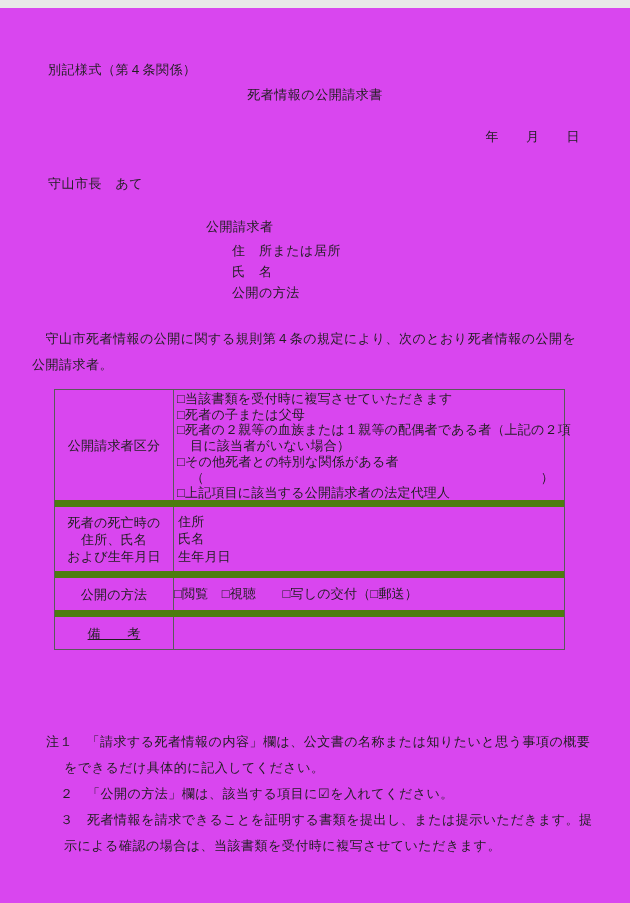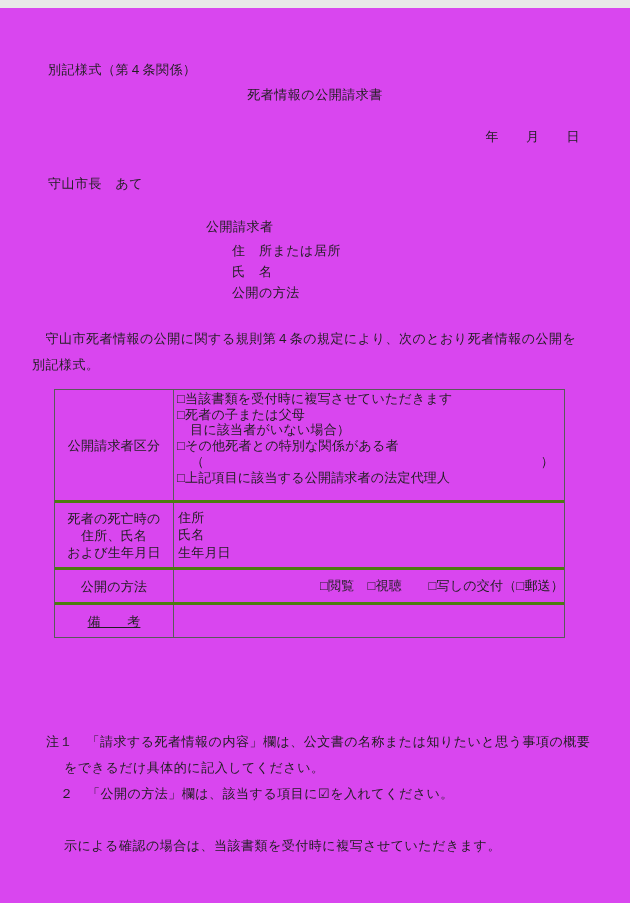--- a/index.html
+++ b/index.html
@@ -27,42 +27,42 @@
   #body-line-0  { left:32px;  top:324px; }
   #body-line-1  { left:32px;  top:350px; }
 
   
   .form-table {
     position:absolute; left:54px; top:381px; width:509px;
     border:1px solid #5a5a5a;
     letter-spacing:0.2px;
   }
   .trow { display:flex; }
-  .trow + .trow { border-top:3px solid #4d7c0f; }
+  .trow + .trow { border-top:7px solid #4d7c0f; }
   .tlabel {
     width:118px; flex:0 0 118px;
     border-right:1px solid #5a5a5a;
     display:flex; flex-direction:column;
     justify-content:center; align-items:center;
     text-align:center; line-height:17px;
   }
   .tcontent { flex:1; min-width:0; }
 
   .r1-content { padding:1px 0 0 3px; }
   .r1-content .opt { line-height:15.7px; white-space:pre; }
   .paren-line {
     display:flex; justify-content:space-between;
     padding:0 10px 0 14px; line-height:15.7px;
   }
   .r2-content {
     display:flex; flex-direction:column; justify-content:center;
     padding-left:4px; line-height:17.3px;
   }
   .r4-content {
-    display:flex; align-items:center; justify-content:flex-end;
+    display:flex; align-items:center; justify-content:flex-start;
     white-space:pre;
   }
 
   
   .note-line { position:absolute; white-space:pre; }
   #note-0 { left:46px; top:725px; }
   #note-1 { left:64px; top:751px; }
   #note-2 { left:60px; top:777px; }
   #note-3 { left:60px; top:803px; }
   #note-4 { left:64px; top:829px; }
@@ -76,31 +76,32 @@
   <div class="abs" id="doc-title">死者情報の公開請求書</div>
   <div class="abs" id="date-line">年　　月　　日</div>
   <div class="abs" id="addressee">守山市長　あて</div>
 
   <div class="abs" id="req-heading">公開請求者</div>
   <div class="abs" id="req-field-0">住　所または居所</div>
   <div class="abs" id="req-field-1">氏　名</div>
   <div class="abs" id="req-field-2">公開の方法</div>
 
   <div class="abs" id="body-line-0">　守山市死者情報の公開に関する規則第４条の規定により、次のとおり死者情報の公開を</div>
-  <div class="abs" id="body-line-1">別記様式。</div>
+  <div class="abs" id="body-line-1">公開請求者。</div>
 
   <div class="form-table">
 
     <div class="trow" style="height:110px;">
       <div class="tlabel">
         <span>公開請求者区分</span>
       </div>
       <div class="tcontent r1-content">
         <div class="opt">□当該書類を受付時に複写させていただきます</div>
         <div class="opt">□死者の子または父母</div>
+        <div class="opt">□死者の２親等の血族または１親等の配偶者である者（上記の２項</div>
         <div class="opt">　目に該当者がいない場合）</div>
         <div class="opt">□その他死者との特別な関係がある者</div>
         <div class="paren-line">
           <span>（</span>
             <span>）</span>
         </div>
         <div class="opt">□上記項目に該当する公開請求者の法定代理人</div>
       </div>
     </div>
 
@@ -132,15 +133,16 @@
         <span>備　　考</span>
       </div>
       <div class="tcontent"></div>
     </div>
 
   </div>
 
   <div class="note-line" id="note-0">注１　「請求する死者情報の内容」欄は、公文書の名称または知りたいと思う事項の概要</div>
   <div class="note-line" id="note-1">をできるだけ具体的に記入してください。</div>
   <div class="note-line" id="note-2">２　「公開の方法」欄は、該当する項目に☑を入れてください。</div>
+  <div class="note-line" id="note-3">３　死者情報を請求できることを証明する書類を提出し、または提示いただきます。提</div>
   <div class="note-line" id="note-4">示による確認の場合は、当該書類を受付時に複写させていただきます。</div>
 
 </div>
 
 </body></html>

